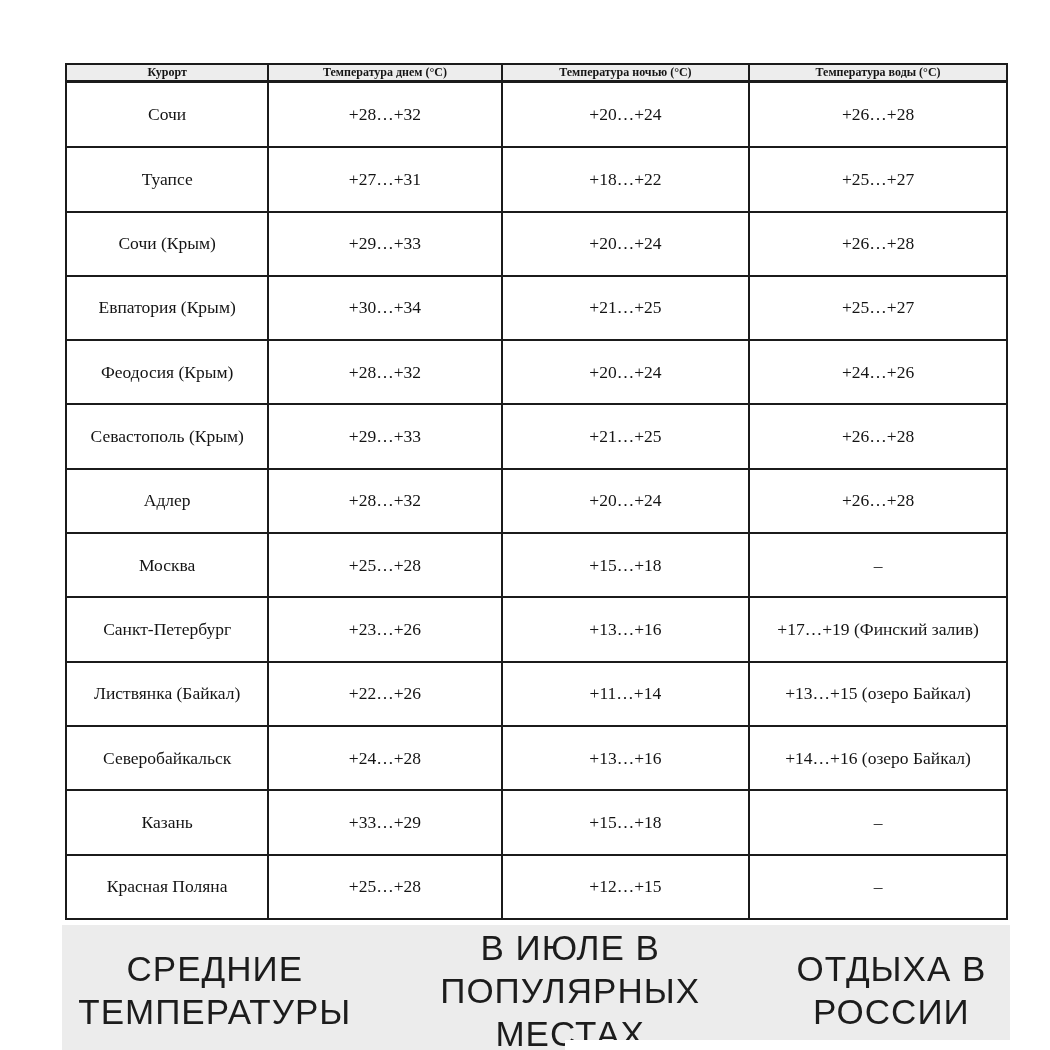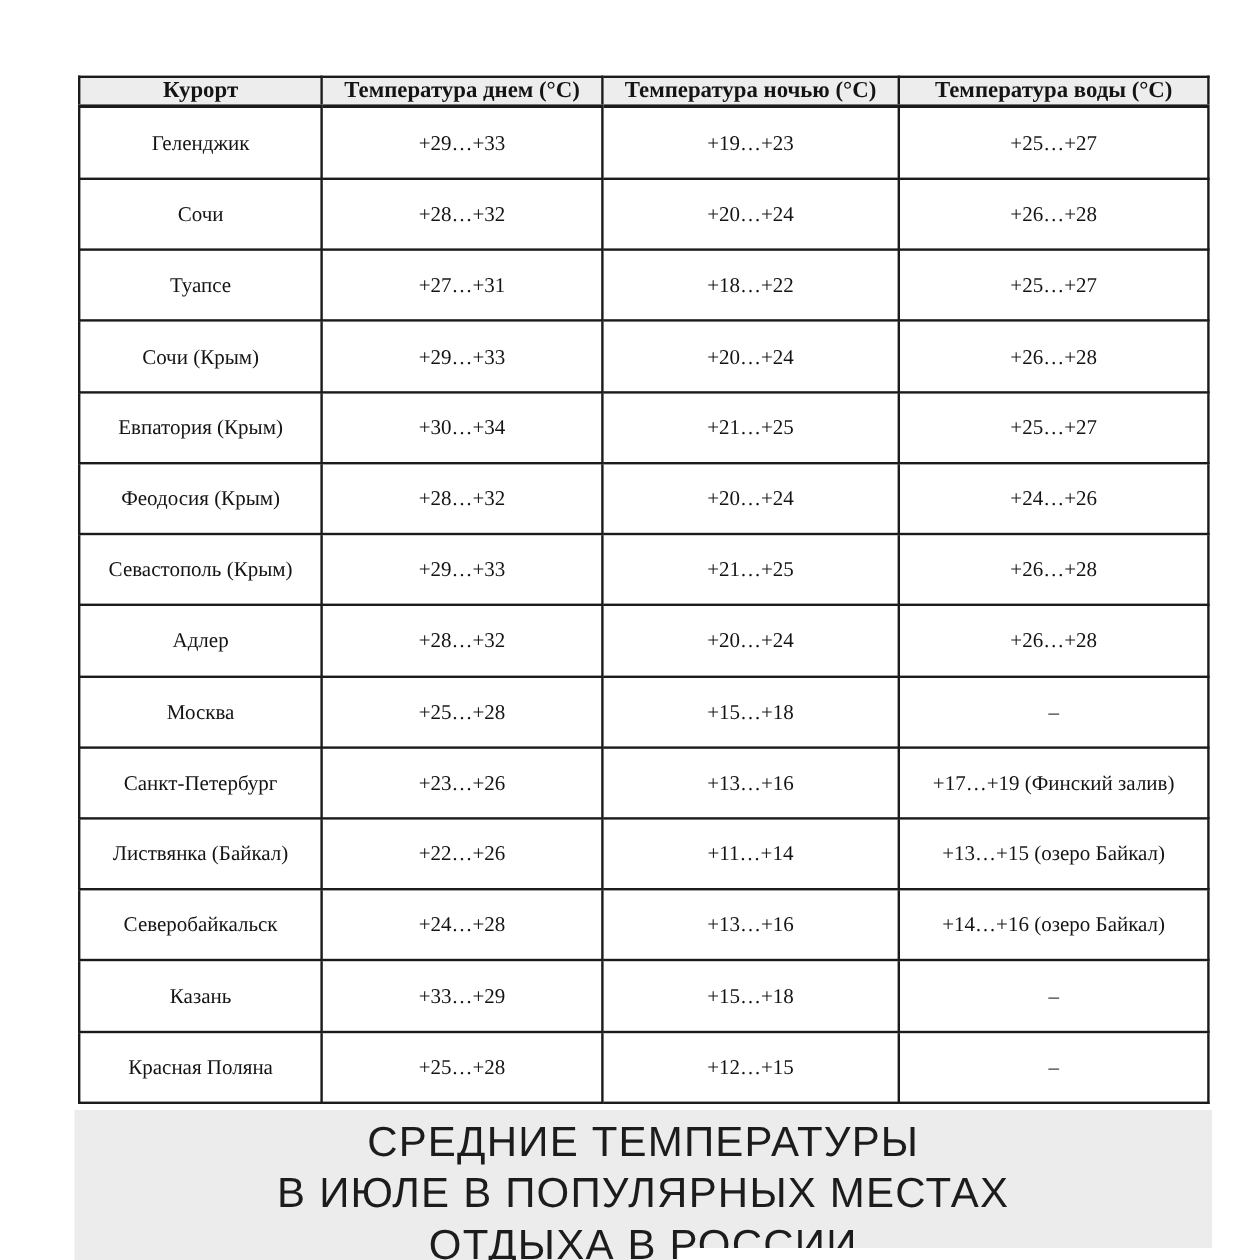--- a/index.html
+++ b/index.html
@@ -24,42 +24,42 @@
   table.temps th, table.temps td {
     border: 2px solid #1b1b1b;
     text-align: center;
     vertical-align: middle;
     padding: 0 4px;
     overflow: hidden;
     white-space: nowrap;
   }
   table.temps th {
     background: #ededed;
-    font-size: 19px;
+    font-size: 12px;
     font-weight: bold;
     border-bottom-width: 3px;
   }
   table.temps td {
     font-size: 17.5px;
     font-weight: normal;
   }
   col.c-resort { width: 21.5%; }
   col.c-day    { width: 24.8%; }
   col.c-night  { width: 26.3%; }
   col.c-water  { width: 27.4%; }
 
   .caption {
     position: absolute;
     left: 62px;
     top: 925px;
     width: 948px;
     height: 125px;
     background: #ececec;
     display: flex;
-    flex-direction: column;
+    flex-direction: row;
     align-items: center;
     justify-content: flex-start;
     padding-top: 5px;
     box-sizing: border-box;
     font-family: "Liberation Sans", sans-serif;
     font-size: 35px;
     line-height: 43px;
     letter-spacing: 1px;
     color: #1c1c1c;
     text-align: center;
@@ -87,26 +87,20 @@
     </colgroup>
     <thead>
       <tr>
         <th>Курорт</th>
         <th>Температура днем (°C)</th>
         <th>Температура ночью (°C)</th>
         <th>Температура воды (°C)</th>
       </tr>
     </thead>
     <tbody id="table-body">
-        <tr>
-          <td>Геленджик</td>
-          <td>+29…+33</td>
-          <td>+19…+23</td>
-          <td>+25…+27</td>
-        </tr>
         <tr>
           <td>Сочи</td>
           <td>+28…+32</td>
           <td>+20…+24</td>
           <td>+26…+28</td>
         </tr>
         <tr>
           <td>Туапсе</td>
           <td>+27…+31</td>
           <td>+18…+22</td>

